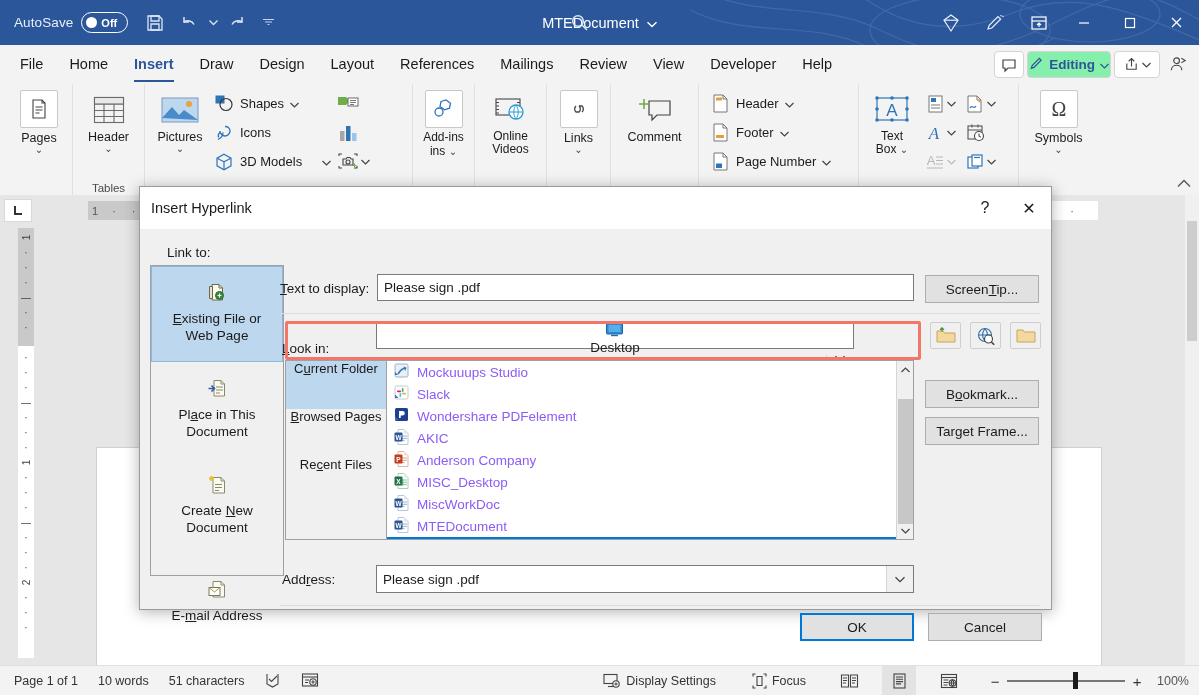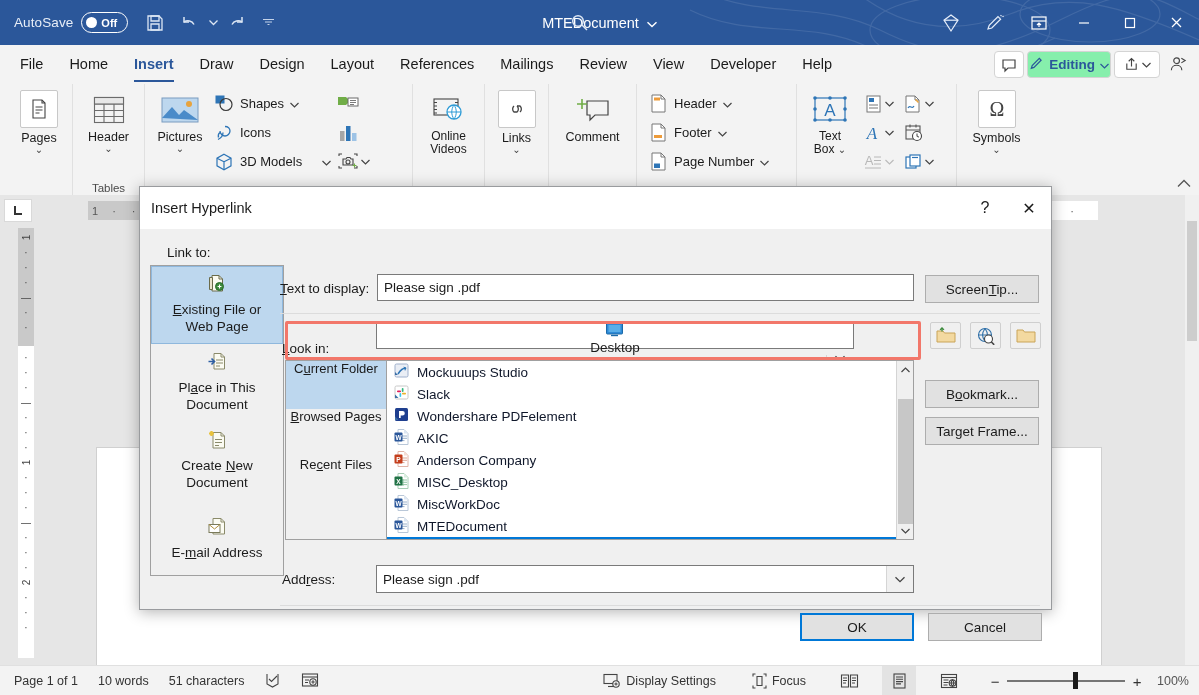--- a/index.html
+++ b/index.html
@@ -175,21 +175,21 @@
     color:#1b1b1b; font-size:16px;
   }
   .dlg-body{ position:relative; height:382px; }
 
   .linkto-label{ position:absolute; left:27px; top:16px; font-size:13.5px; }
   .linkto{
     position:absolute; left:10px; top:36px; width:134px; height:311px;
     background:#f0f0f0; border:1px solid #a0a0a0;
   }
   .lt-item{
-    height:78px; display:flex; flex-direction:column; align-items:center; justify-content:center;
+    height:96px; display:flex; flex-direction:column; align-items:center; justify-content:center;
     text-align:center; font-size:13.5px; line-height:1.25; color:#1b1b1b;
   }
   .lt-item.sel{ background:#bdd7ee; border:1px solid #8fb8dd; }
   .lt-item .ic{ margin-bottom:3px; }
 
   .t2d-label{ position:absolute; left:140px; top:52px; }
   .t2d-input{
     position:absolute; left:237px; top:45px; width:537px; height:27px;
     background:#fff; border:1px solid #7a7a7a; padding:3px 6px; font-size:13.5px; color:#1b1b1b;
     display:flex; align-items:center;
@@ -222,21 +222,21 @@
   }
   .fb-tabs{ width:101px; background:#f0f0f0; border-right:1px solid #a0a0a0; }
   .fb-tab{
     height:48px; display:flex; align-items:flex-start; justify-content:center;
     font-size:13px; color:#1b1b1b;
   }
   .fb-tab.sel{ background:#bdd7ee; }
   .fb-list{ flex:1; position:relative; background:#fff; overflow:hidden; }
   .fb-row{
     height:22px; display:flex; align-items:center; gap:8px; padding-left:7px;
-    font-size:13.5px; color:#0f172a; white-space:nowrap;
+    font-size:13.5px; color:#8b5cf6; white-space:nowrap;
   }
   .fb-row.sel{ background:#0078d7; color:#ffffff; }
   .fb-scroll{
     width:17px; background:#f0f0f0; border-left:1px solid #d4d4d4; position:relative;
   }
   .fb-arrow{ height:17px; display:flex;align-items:center;justify-content:center;font-size:9px;color:#444;}
   .fb-thumb{ position:absolute; left:1px; top:38px; width:15px; height:125px; background:#c7c7c7; }
 
   .addr-label{ position:absolute; left:142px; top:343px; }
   .addr-combo{
@@ -531,20 +531,32 @@
           <circle cx="10" cy="9" r="2"></circle>
           <path d="M16.5 10.5v4M14.5 12.5h4" stroke="#70ad47"></path>
         </svg>
         <svg width="9" height="6" viewBox="0 0 9 6">
             <path d="M0.5 1L4.5 5L8.5 1" stroke="#444" stroke-width="1.2" fill="none"></path>
           </svg>
       </div>
     </div>
   </div>
 
+  <div class="rgroup" style="width:62px;">
+    <div class="bigbtn">
+      <div class="boxicon">
+        <svg width="24" height="22" viewBox="0 0 24 22" fill="none" stroke="#2e75b6" stroke-width="1.3">
+          <path d="M9 3.5l5-1.5 4.5 3.2-1 5-5 1.6-4.5-3.3z"></path>
+          <circle cx="7" cy="14" r="4"></circle>
+        </svg>
+      </div>
+      <span style="font-size:12px;">Add-ins</span>
+      <span style="font-size:12px;">ins <span class="chev">⌄</span></span>
+    </div>
+  </div>
 
   <div class="rgroup" style="width:72px;">
     <div class="bigbtn">
       <div class="plainicon">
         <svg width="34" height="28" viewBox="0 0 34 28" fill="none" stroke="#444" stroke-width="1.1">
           <rect x="2" y="3" width="24" height="16"></rect>
           <path d="M2 6.5h3M2 10h3M2 13.5h3M2 17h3M23 6.5h3M23 10h3M23 13.5h3M23 17h3"></path>
           <circle cx="22" cy="16" r="7" fill="#fff" stroke="#2e9bd6" stroke-width="1.3"></circle>
           <path d="M15 16h14M22 9c3 4 3 10 0 14M22 9c-3 4-3 10 0 14" stroke="#2e9bd6" stroke-width="1"></path>
         </svg>

